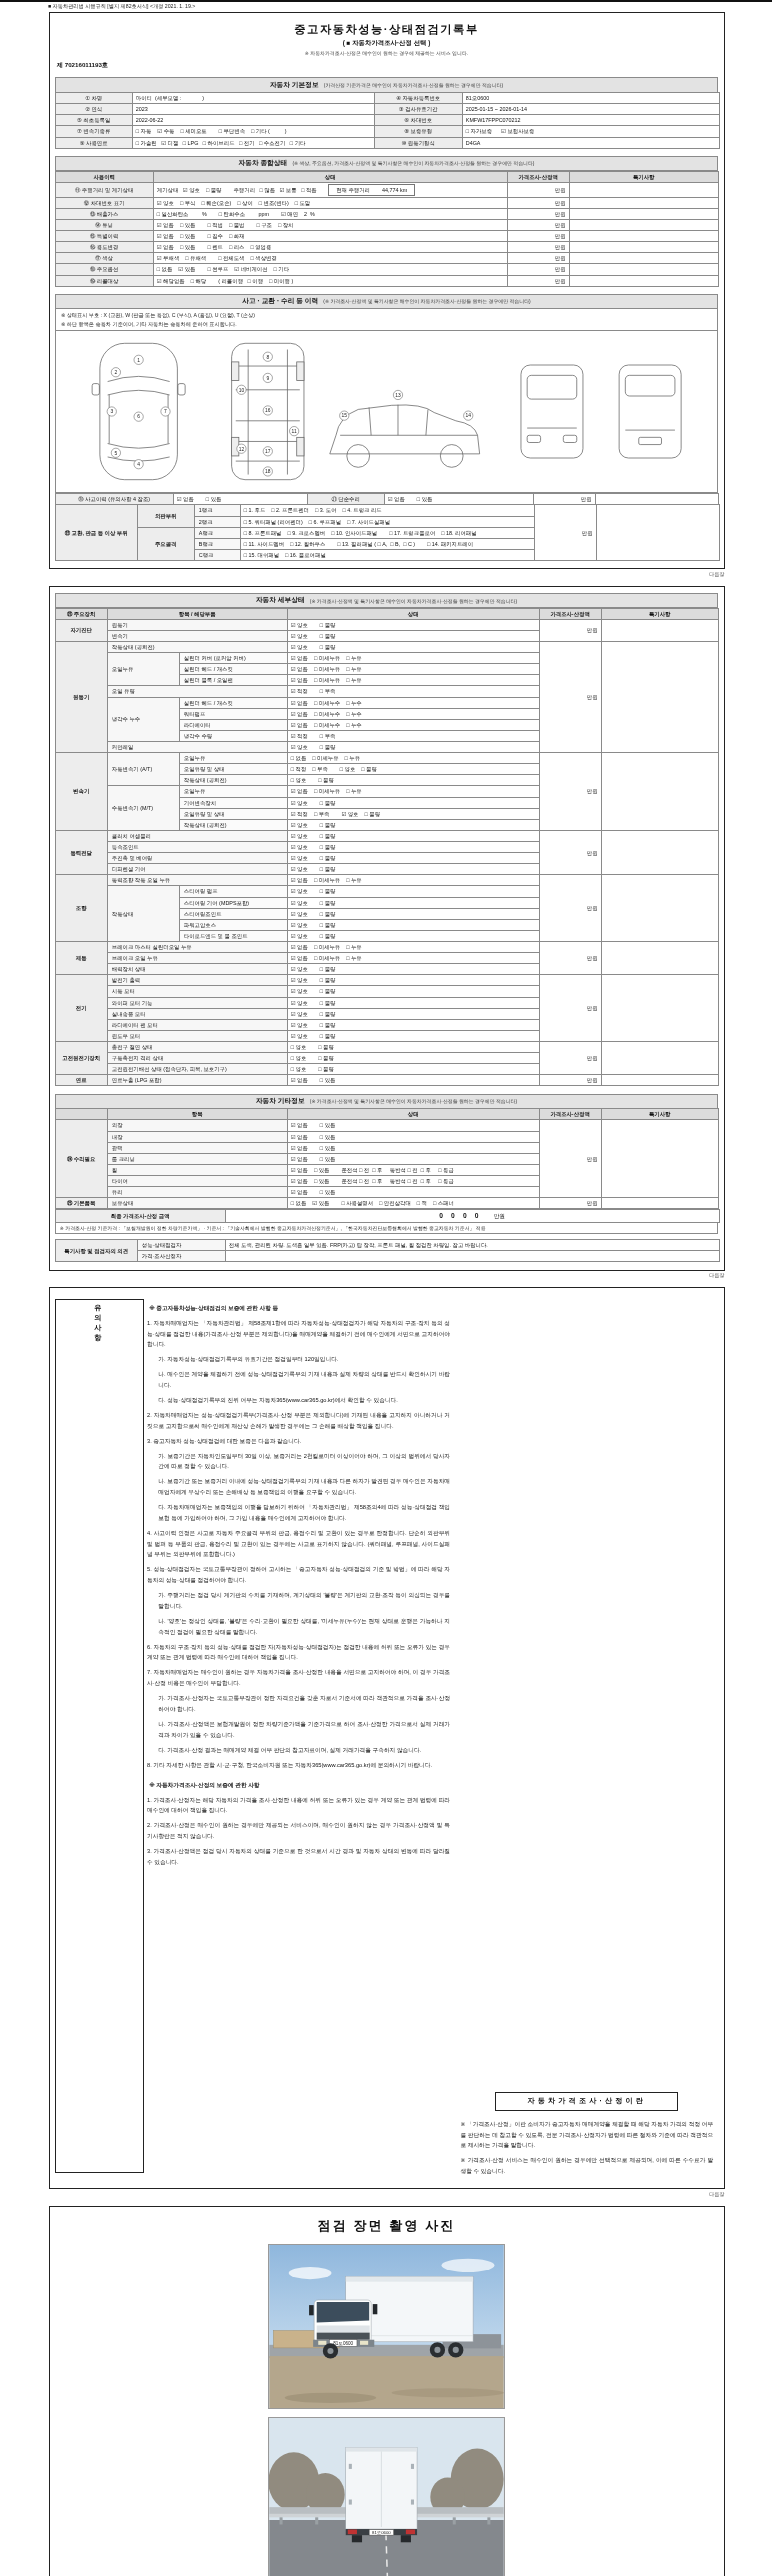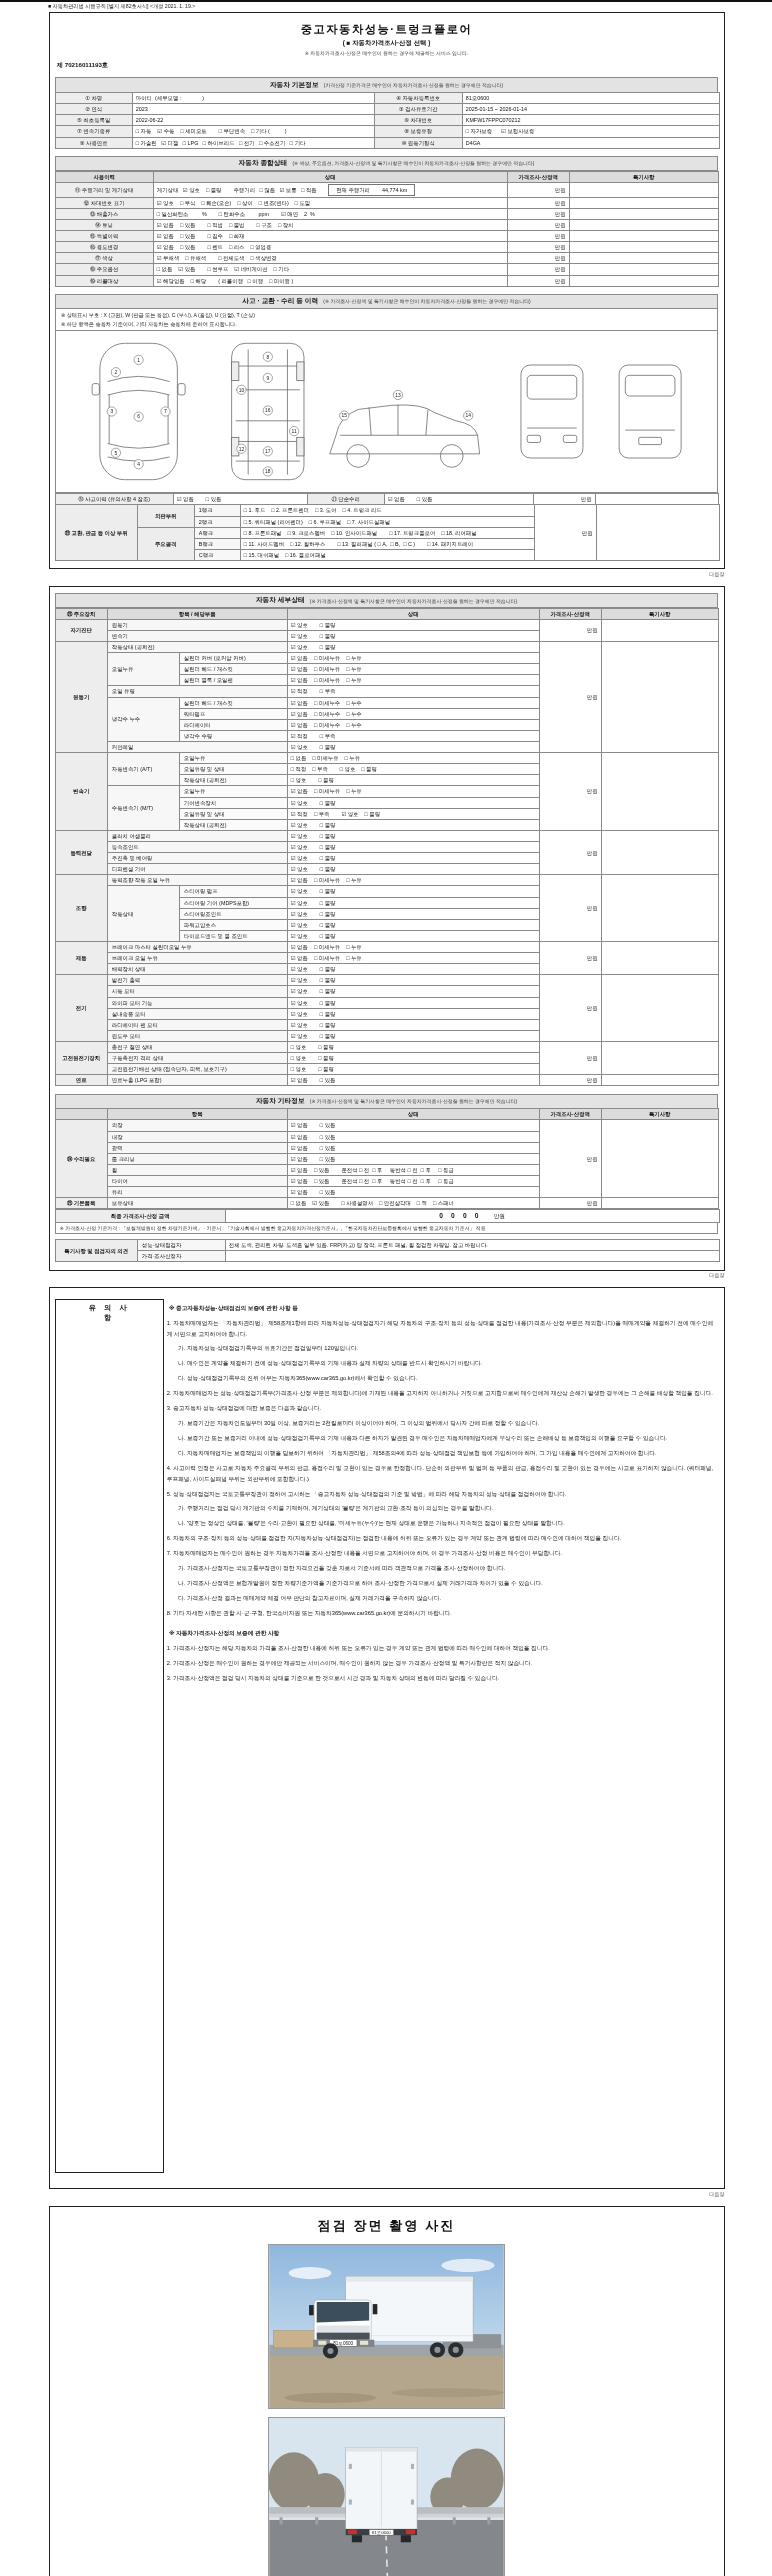--- a/index.html
+++ b/index.html
@@ -48,21 +48,21 @@
   .photo-frame svg{display:block;width:100%;height:100%}
 </style>
 </head>
 <body>
 
 <div id="canvas">
   <div class="topline"></div>
   <div class="reg">■ 자동차관리법 시행규칙 [별지 제82호서식] &lt;개정 2021. 1. 19.&gt;</div>
 
   <div class="page">
-    <div class="doc-title">중고자동차성능·트렁크플로어</div>
+    <div class="doc-title">중고자동차성능·상태점검기록부</div>
     <div class="doc-sub">( ■ 자동차가격조사·산정 선택 )</div>
     <div class="doc-note">※ 자동차가격조사·산정은 매수인이 원하는 경우에 제공하는 서비스 입니다.</div>
     <div class="doc-no">제 70216011193호</div>
 
     <div class="sect">
       <span>자동차 기본정보</span>
       <span class="sect-note">(가격산정 기준가격은 매수인이 자동차가격조사·산정을 원하는 경우에만 적습니다)</span>
     </div>
     <table>
       <colgroup>
@@ -675,20 +675,27 @@
         <div class="np n">7. 자동차매매업자는 매수인이 원하는 경우 자동차가격을 조사·산정한 내용을 서면으로 고지하여야 하며, 이 경우 가격조사·산정 비용은 매수인이 부담합니다.</div>
         <div class="np s">가. 가격조사·산정자는 국토교통부장관이 정한 자격요건을 갖춘 자로서 기준서에 따라 객관적으로 가격을 조사·산정하여야 합니다.</div>
         <div class="np s">나. 가격조사·산정액은 보험개발원이 정한 차량기준가액을 기준가격으로 하여 조사·산정한 가격으로서 실제 거래가격과 차이가 있을 수 있습니다.</div>
         <div class="np s">다. 가격조사·산정 결과는 매매계약 체결 여부 판단의 참고자료이며, 실제 거래가격을 구속하지 않습니다.</div>
         <div class="np n">8. 기타 자세한 사항은 관할 시·군·구청, 한국소비자원 또는 자동차365(www.car365.go.kr)에 문의하시기 바랍니다.</div>
         <div class="np h">※ 자동차가격조사·산정의 보증에 관한 사항</div>
         <div class="np n">1. 가격조사·산정자는 해당 자동차의 가격을 조사·산정한 내용에 허위 또는 오류가 있는 경우 계약 또는 관계 법령에 따라 매수인에 대하여 책임을 집니다.</div>
         <div class="np n">2. 가격조사·산정은 매수인이 원하는 경우에만 제공되는 서비스이며, 매수인이 원하지 않는 경우 가격조사·산정액 및 특기사항란은 적지 않습니다.</div>
         <div class="np n">3. 가격조사·산정액은 점검 당시 자동차의 상태를 기준으로 한 것으로서 시간 경과 및 자동차 상태의 변동에 따라 달라질 수 있습니다.</div>
       </div>
+    <div class="pricebox">
+      <div class="box-title">자동차가격조사·산정이란</div>
+      <div id="pricebox-lines">
+          <div class="np">※ 「가격조사·산정」이란 소비자가 중고자동차 매매계약을 체결할 때 해당 자동차 가격의 적정 여부를 판단하는 데 참고할 수 있도록, 전문 가격조사·산정자가 법령에 따른 절차와 기준에 따라 객관적으로 제시하는 가격을 말합니다.</div>
+          <div class="np">※ 가격조사·산정 서비스는 매수인이 원하는 경우에만 선택적으로 제공되며, 이에 따른 수수료가 발생할 수 있습니다.</div>
+        </div>
+    </div>
   </div>
   <div class="nextpage">다음장</div>
 
   <div class="page photo-page">
     <div class="photo-title">점검 장면 촬영 사진</div>
 
     <div class="photo-frame">
       <svg viewBox="0 0 460 320" xmlns="http://www.w3.org/2000/svg">
         <defs>
           <linearGradient id="sky1" x1="0" y1="0" x2="0" y2="1">

